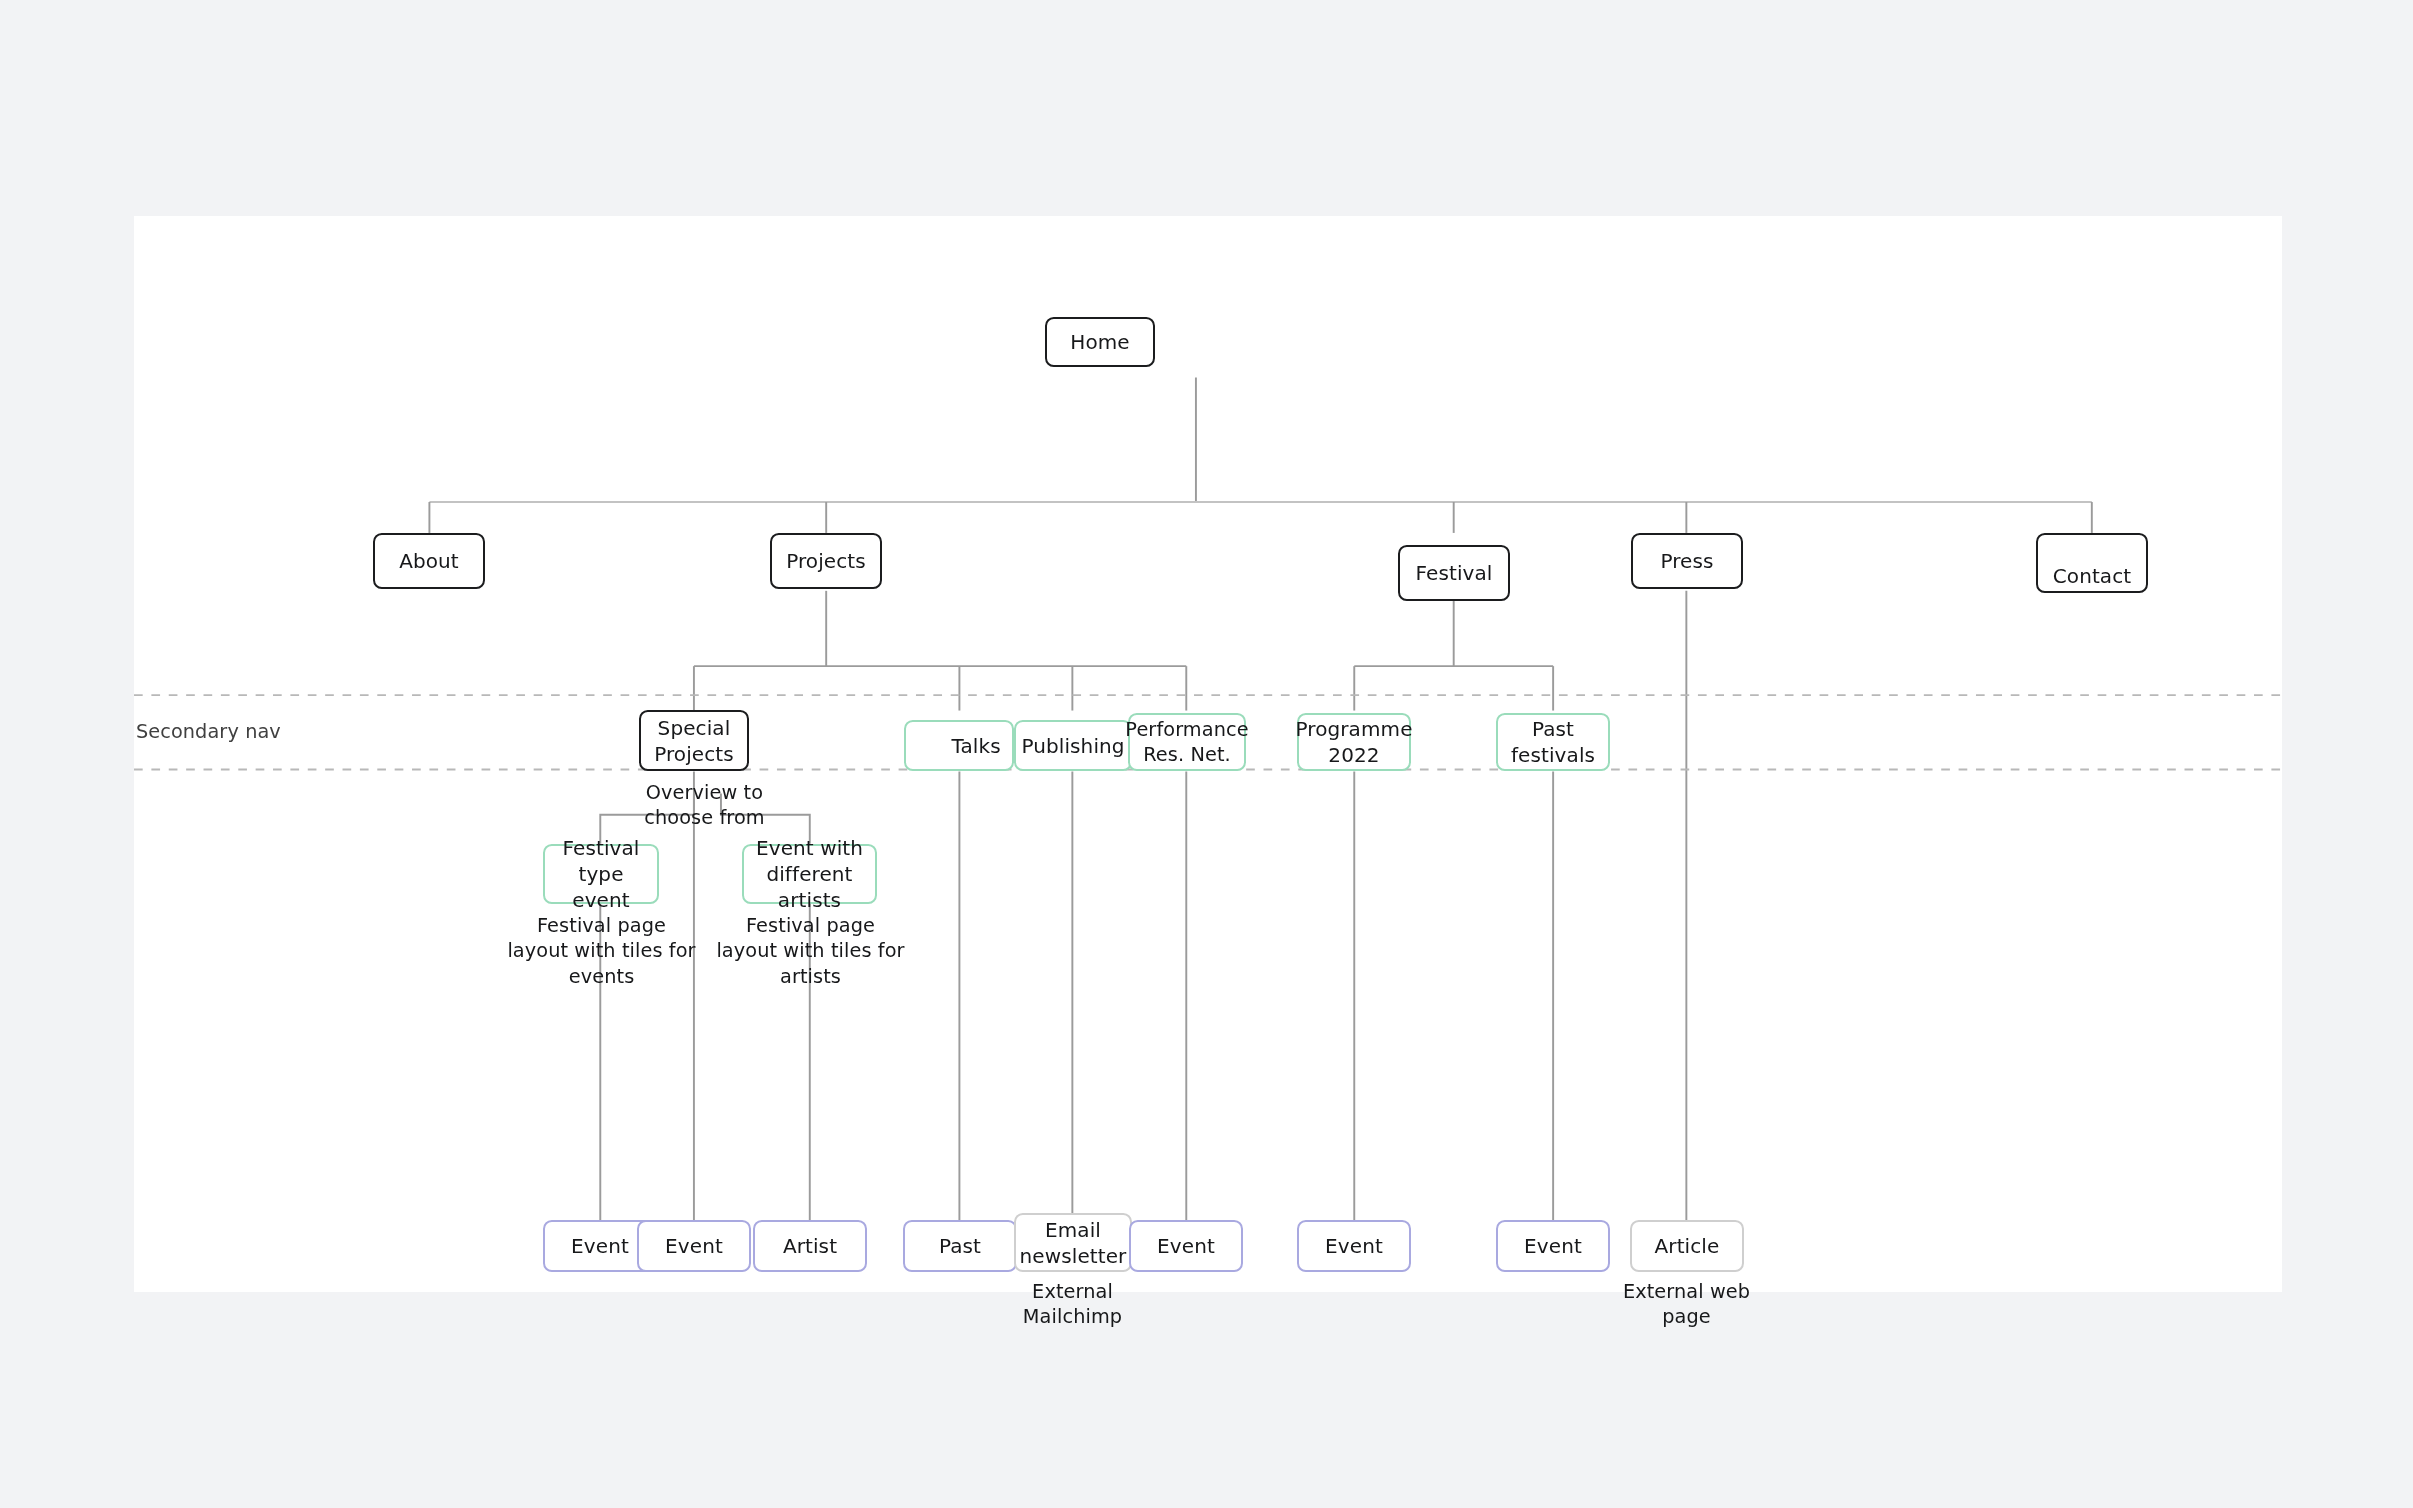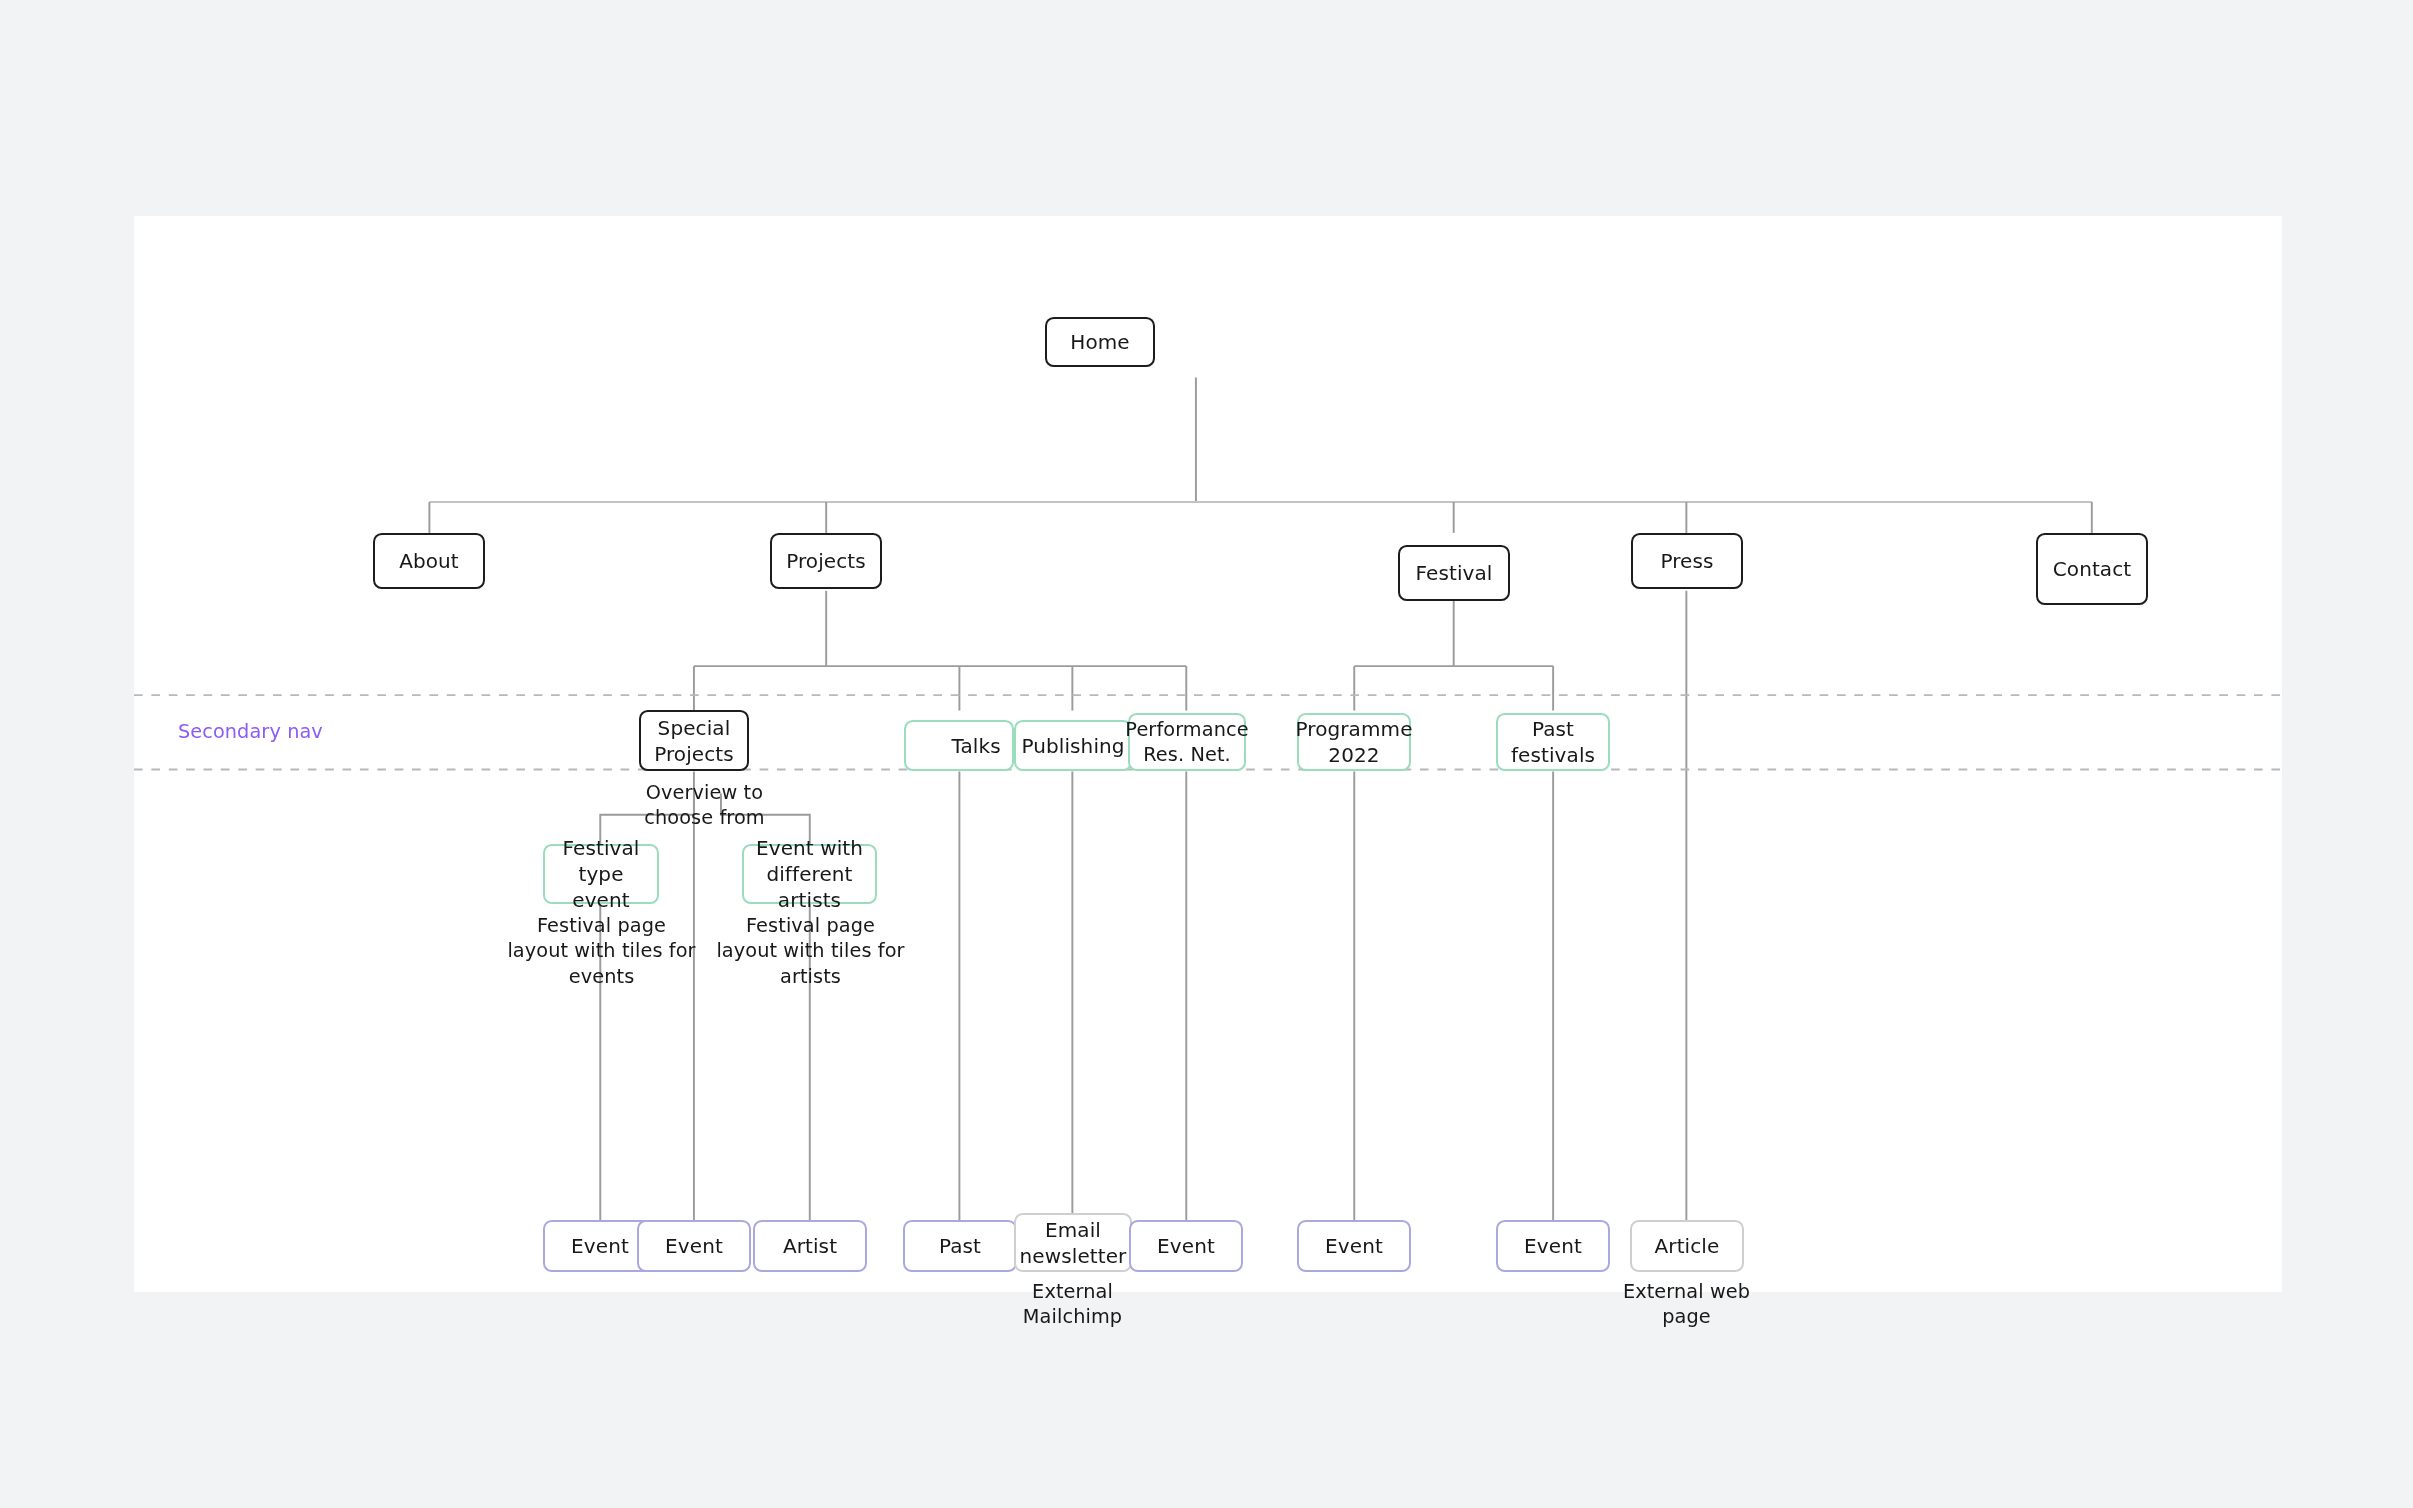--- a/index.html
+++ b/index.html
@@ -51,24 +51,23 @@
     font-size: 19.3px;
     line-height: 1.32;
     color: #17181a;
     letter-spacing: 0.1px;
     z-index: 2;
   }
 
   .zone-label {
     position: absolute;
     font-size: 19.3px;
-    color: #8b5cf6;
+    color: #404040;
     letter-spacing: 0.1px;
     z-index: 2;
-    margin-left: 42px;
   }
 </style>
 </head>
 <body>
 
 <div id="root">
   <div id="canvas">
 
     <svg id="svg-layer" viewBox="0 0 2225 1114">
       <g fill="none" stroke="#9b9b9b" stroke-width="2" shape-rendering="geometricPrecision">
@@ -128,21 +127,21 @@
     </div>
     <div class="node primary" style="left:636px; top:317px; width:112px; height:56px;">
       <span>Projects</span>
     </div>
     <div class="node primary" style="left:1264px; top:317px; width:112px; height:56px;margin-top:12px;">
       <span>Festival</span>
     </div>
     <div class="node primary" style="left:1497px; top:317px; width:112px; height:56px;">
       <span>Press</span>
     </div>
-    <div class="node primary" style="left:1902px; top:317px; width:112px; height:72px;">
+    <div class="node primary" style="left:1902px; top:317px; width:112px; height:60px;align-items:flex-end;">
       <span>Contact</span>
     </div>
 
     <div class="node primary" style="left:505px; top:494px; width:110px; height:61px;">
       <span>Special Projects</span>
     </div>
     <div class="node secondary" style="left:770px; top:504px; width:110px; height:51px;padding-left:40px;">
       <span>Talks</span>
     </div>
     <div class="node secondary" style="left:880px; top:504px; width:118px; height:51px;">

